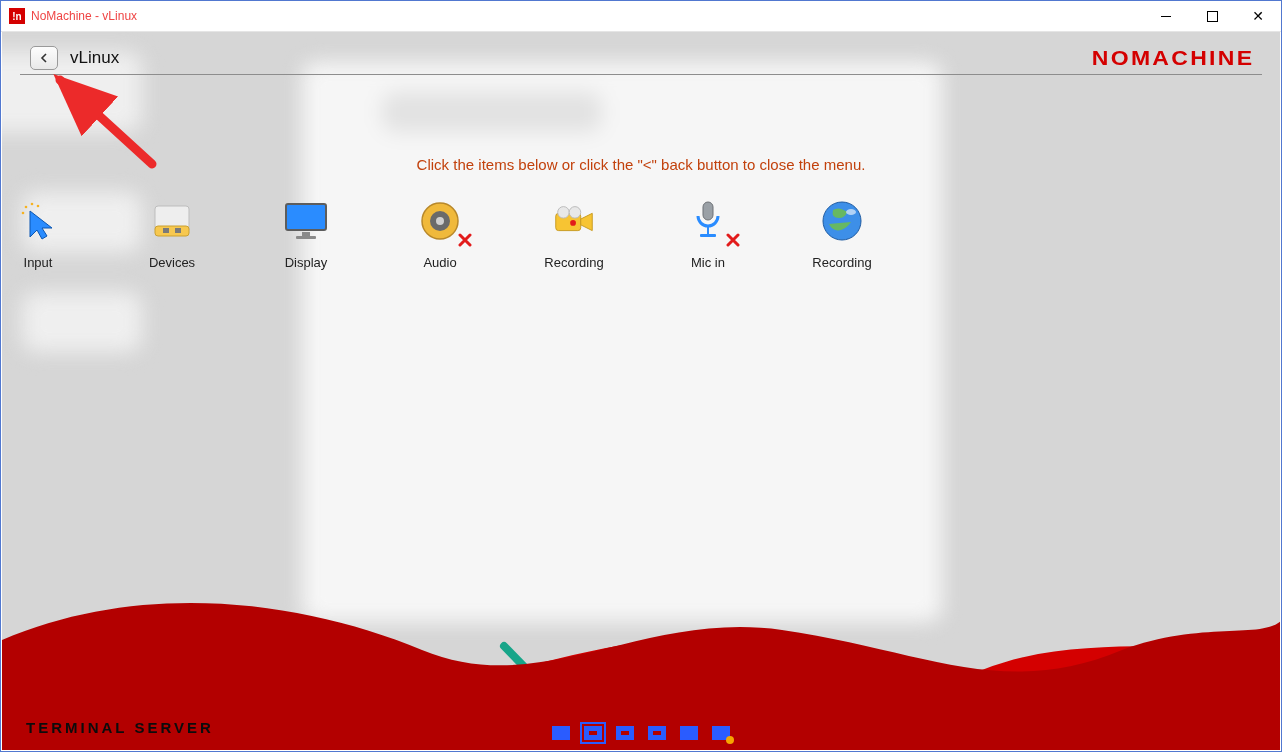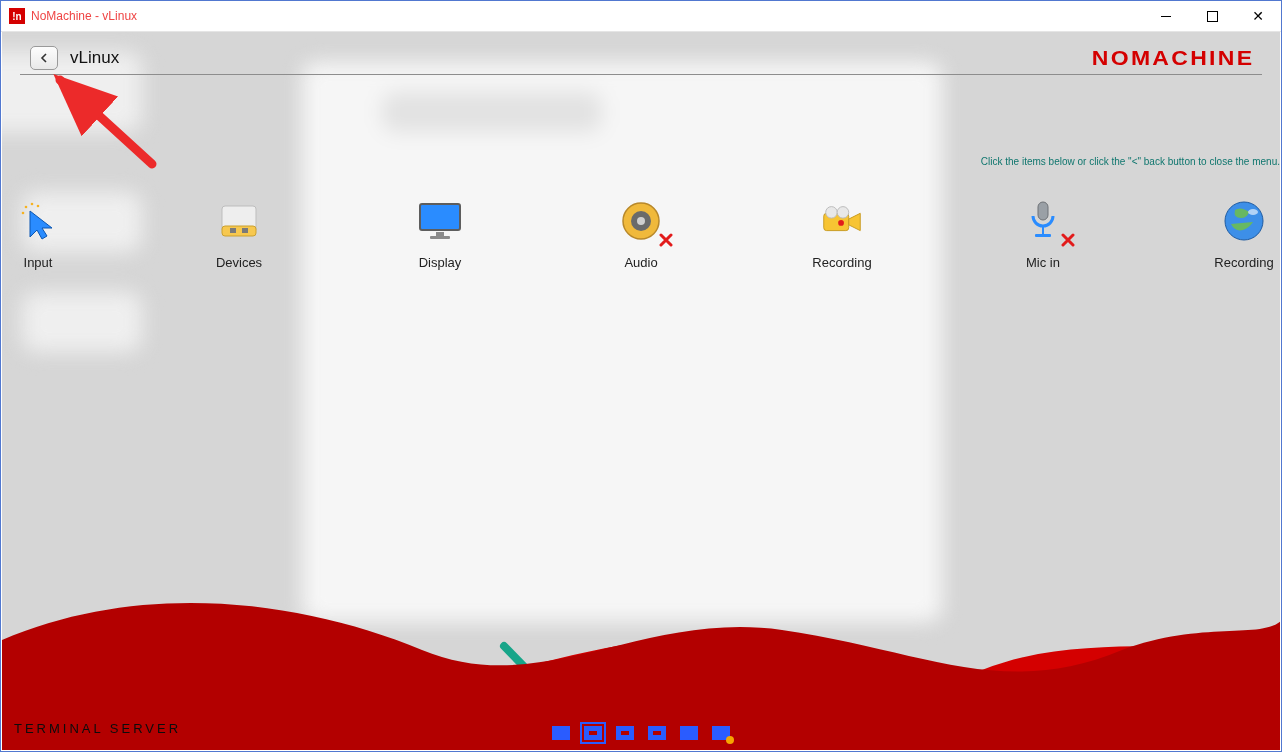--- a/index.html
+++ b/index.html
@@ -18,30 +18,30 @@
   .hdr{position:absolute;left:0;right:8px;top:0;height:52px;display:flex;align-items:center;padding:0 18px 0 28px;}
   .hdr-line{position:absolute;left:18px;right:18px;top:42px;height:1px;background:#8d8d8d}
   .back-btn{width:26px;height:22px;border:1px solid #9a9a9a;border-radius:5px;background:linear-gradient(#fdfdfd,#e9e9e9);display:flex;align-items:center;justify-content:center;margin-right:12px;cursor:pointer}
   .back-btn svg{width:10px;height:10px}
   .sess-name{font-size:17px;color:#111}
   .brand{margin-left:auto;font-family:Arial,sans-serif;font-weight:900;letter-spacing:2px;font-size:20px;color:#d40000;transform:scaleX(1.15);transform-origin:right center}
   
   .arrow-red{position:absolute;pointer-events:none}
   .arrow-teal{position:absolute;pointer-events:none}
   
-  .instr{position:absolute;left:0;right:0;top:124px;text-align:right;font-size:10px;color:#0f766e}
-  
-  .grid{position:absolute;top:165px;left:0;right:0;display:flex;justify-content:space-between;gap:62px}
+  .instr{position:absolute;left:0;right:0;top:124px;text-align:center;font-size:15px;color:#c2410c}
+  
+  .grid{position:absolute;top:165px;left:0;right:0;display:flex;justify-content:flex-start;gap:62px}
   .item{width:72px;display:flex;flex-direction:column;align-items:center;cursor:pointer}
   .ico{width:48px;height:48px;display:flex;align-items:center;justify-content:center;position:relative}
   .lbl{margin-top:10px;font-size:13px;color:#222;white-space:nowrap}
   .x-badge{position:absolute;right:-8px;bottom:-2px;width:14px;height:14px}
   
   .wave{position:absolute;left:0;right:0;bottom:0;height:170px}
-  .footer-text{position:absolute;left:12px;bottom:14px;color:#0c0c0c;letter-spacing:3px;font-size:13px;font-weight:normal}
+  .footer-text{position:absolute;left:24px;bottom:14px;color:#0c0c0c;letter-spacing:3px;font-size:15px;font-weight:bold}
   .tray{position:absolute;left:50%;bottom:10px;transform:translateX(-50%);display:flex;gap:14px}
   .tray-ico{width:18px;height:14px;border:2px solid #2a5cff;background:#2a5cff;box-sizing:border-box;position:relative;cursor:pointer}
   .tray-ico.inner-hole::after{content:"";position:absolute;inset:3px;background:#b30000}
   .tray-ico.sel{outline:2px solid #2a5cff;outline-offset:2px}
   .tray-ico.gear::before{content:"";position:absolute;right:-6px;bottom:-6px;width:8px;height:8px;border-radius:50%;background:#f7a500}
   .minimize-line{width:10px;height:1px;background:#000}
   .maximize-box{width:9px;height:9px;border:1px solid #000}
   .close-x{font-size:14px;line-height:10px}
 </style>
 </head>

